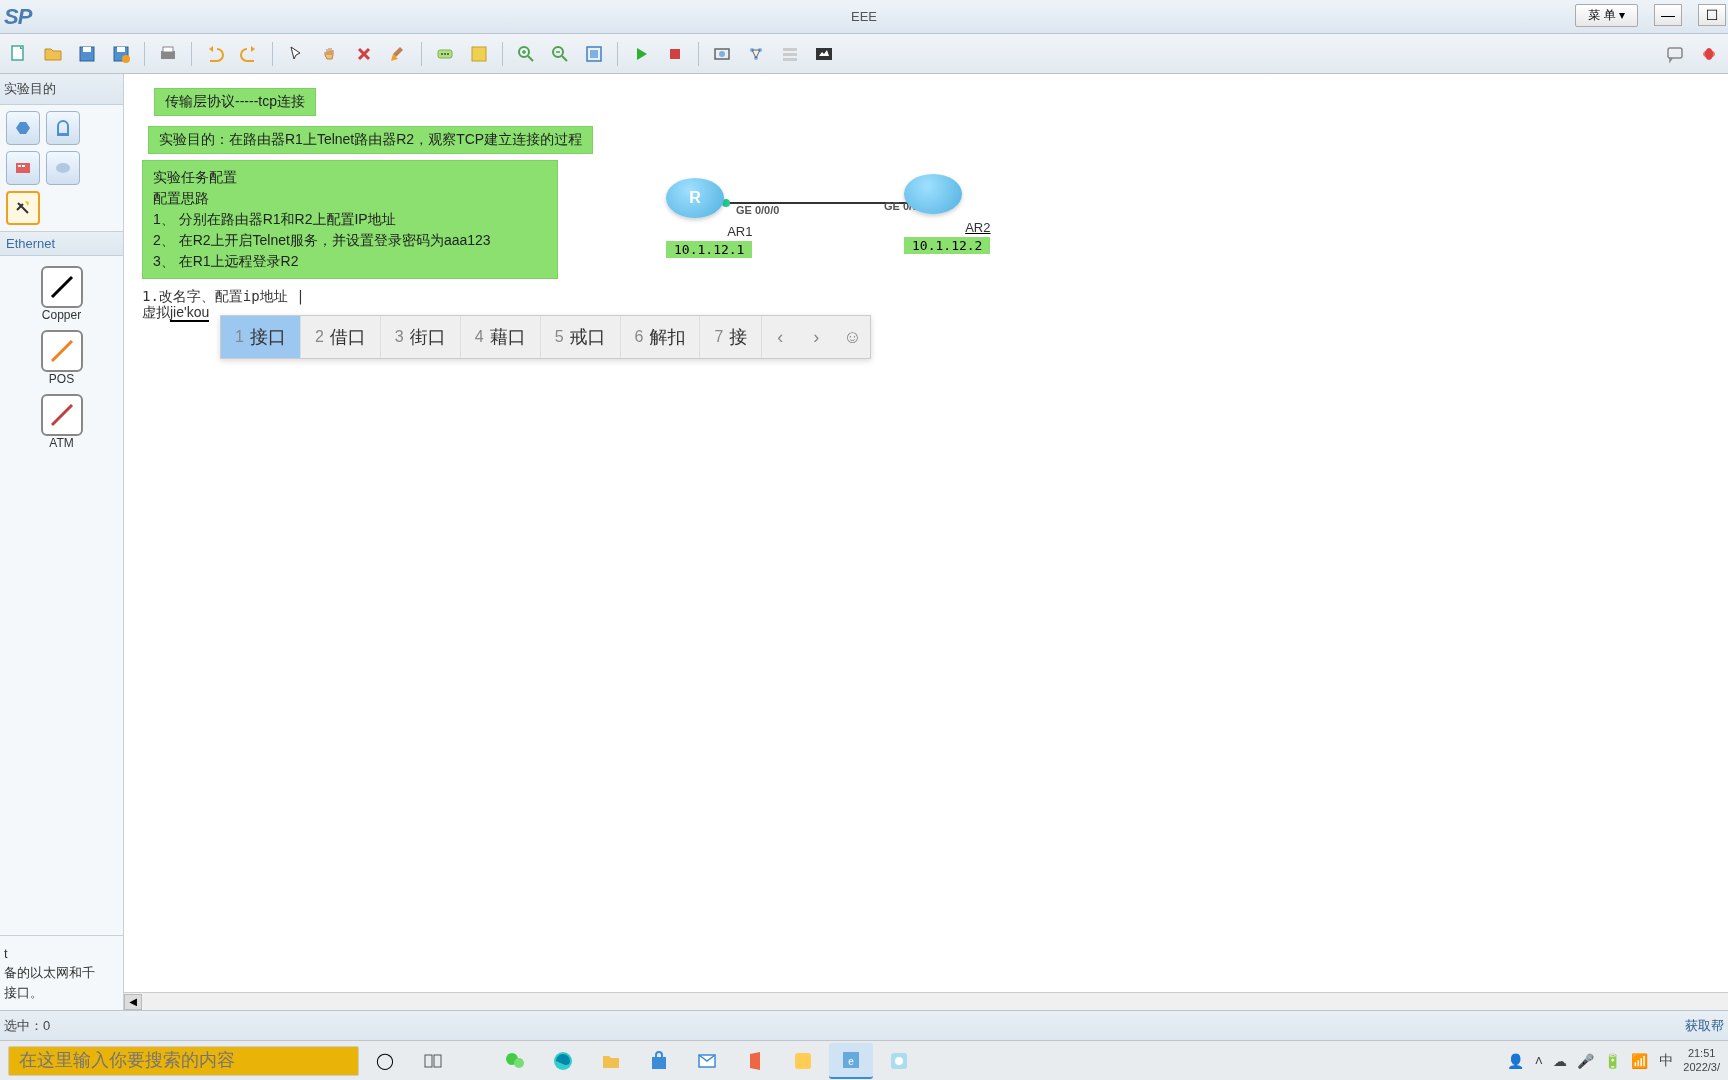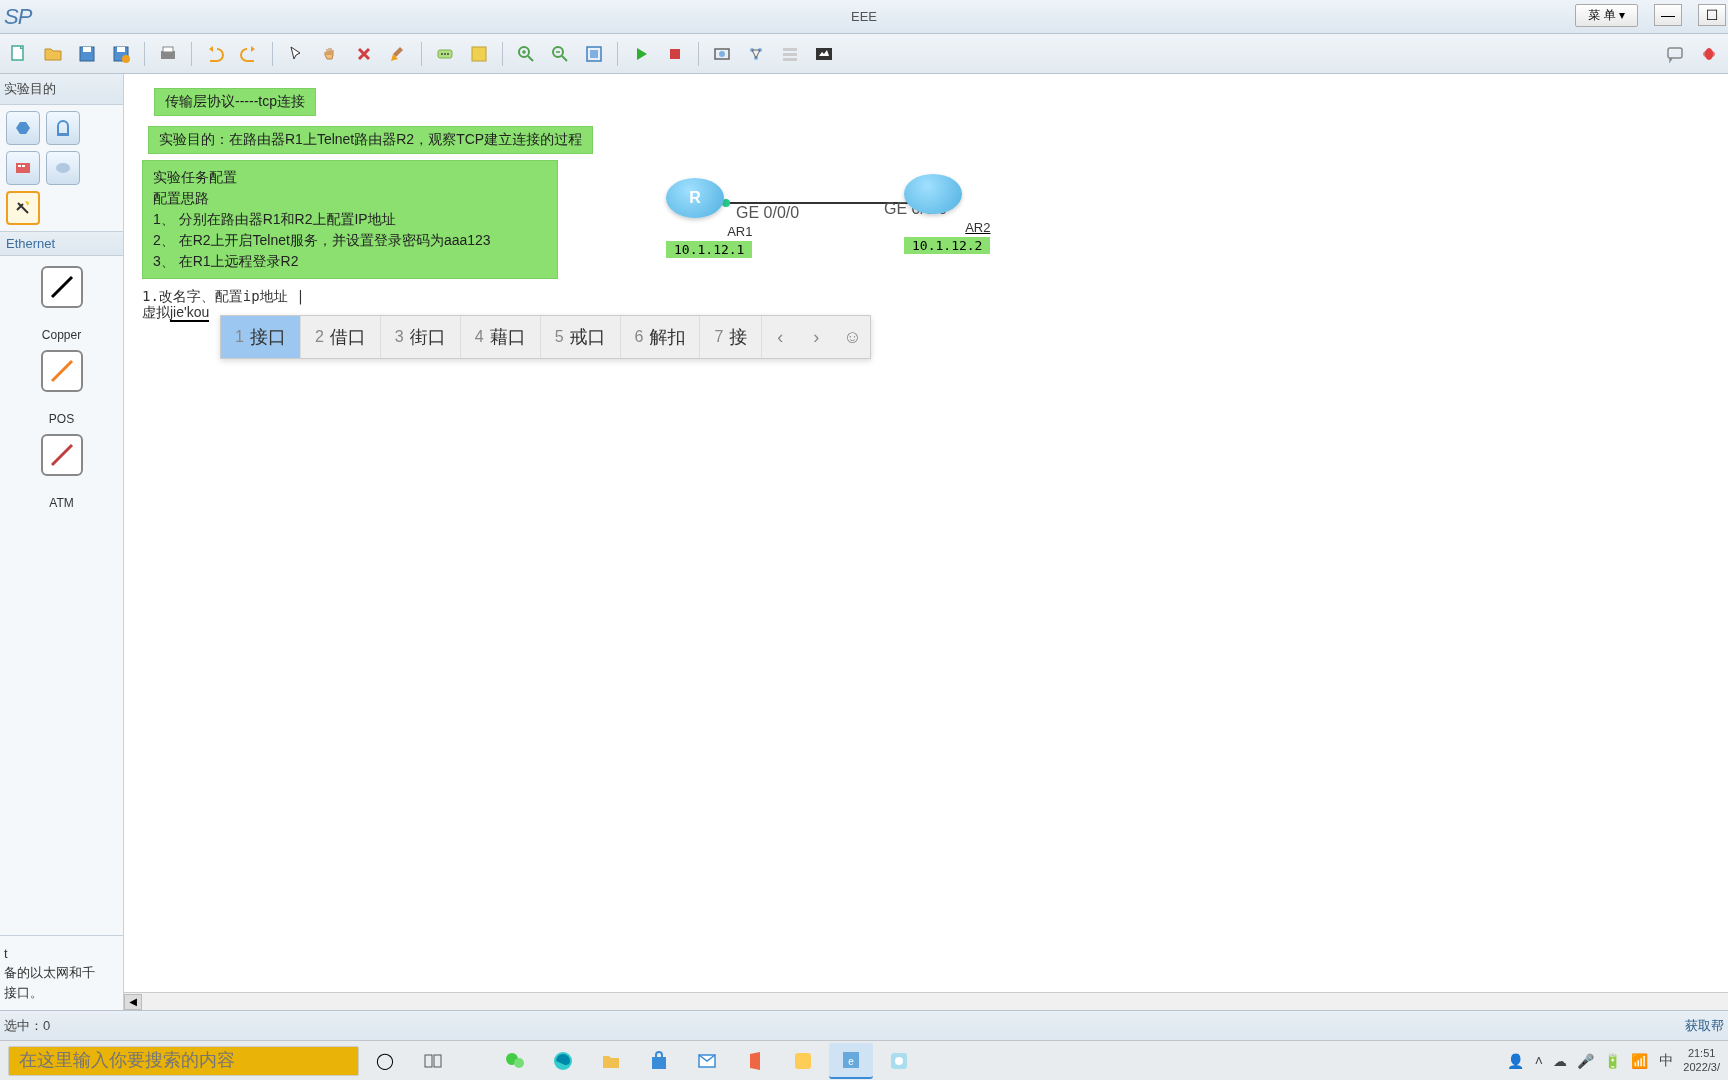--- a/index.html
+++ b/index.html
@@ -1,20 +1,20 @@
 <!DOCTYPE html>
 <html><head>
 <meta charset="utf-8">
 <style>
 * { margin:0; padding:0; box-sizing:border-box; font-family:"Microsoft YaHei",Arial,sans-serif; }
 body { width:1728px; height:1080px; overflow:hidden; background:#fff; position:relative; }
 
 
 .titlebar { height:34px; background:linear-gradient(#eef3f8,#dde7f0); border-bottom:1px solid #b8c5d0; display:flex; align-items:center; position:relative; }
-.logo { font-size:22px; font-weight:normal; font-style:italic; color:#4a7cb0; padding-left:4px; letter-spacing:-1px; }
+.logo { font-size:22px; font-weight:bold; font-style:italic; color:#4a7cb0; padding-left:4px; letter-spacing:-1px; }
 .title-center { position:absolute; left:50%; transform:translateX(-50%); font-size:13px; color:#555; }
 .title-right { position:absolute; right:2px; top:4px; display:flex; gap:16px; }
 .menu-btn { background:linear-gradient(#fff,#e8e8e8); border:1px solid #aaa; padding:2px 12px; font-size:12px; border-radius:2px; }
 .win-btn { width:28px; height:22px; background:linear-gradient(#fff,#e8e8e8); border:1px solid #aaa; display:flex; align-items:center; justify-content:center; font-size:14px; }
 
 
 .toolbar { height:40px; background:linear-gradient(#f0f4f8,#e2eaf0); border-bottom:1px solid #b8c5d0; display:flex; align-items:center; padding:0 6px; gap:8px; }
 .tool { width:26px; height:26px; display:flex; align-items:center; justify-content:center; border-radius:3px; cursor:pointer; }
 .tool-sep { width:1px; height:24px; background:#b8c5d0; margin:0 2px; }
 .tool svg { width:20px; height:20px; }
@@ -22,38 +22,38 @@
 
 
 .main { display:flex; height:calc(100% - 34px - 40px - 30px - 40px); }
 .sidebar { width:124px; background:#f5f8fa; border-right:1px solid #c5d0da; display:flex; flex-direction:column; }
 .side-header { padding:6px 4px; font-size:13px; color:#444; border-bottom:1px solid #c5d0da; background:linear-gradient(#e8eff5,#dde7ef); }
 .side-icons { display:flex; flex-wrap:wrap; gap:6px; padding:6px; }
 .side-dev { width:34px; height:34px; border:1px solid #a0b5c8; border-radius:4px; background:linear-gradient(#f0f8ff,#d0e0f0); display:flex; align-items:center; justify-content:center; cursor:pointer; }
 .side-dev.sel { border:2px solid #f0a020; background:#fff8e0; }
 .side-cat { padding:4px 6px; font-size:13px; color:#3a6ea0; border-top:1px solid #c5d0da; border-bottom:1px solid #c5d0da; background:linear-gradient(#e8eff5,#dde7ef); }
 .conn-list { display:flex; flex-direction:column; align-items:center; gap:8px; padding:10px; }
-.conn-item { display:flex; flex-direction:column; align-items:center; gap:20px; }
+.conn-item { display:flex; flex-direction:column; align-items:center; gap:0; }
 .conn-icon { width:42px; height:42px; border:2px solid #888; border-radius:6px; background:#fff; display:flex; align-items:center; justify-content:center; }
 .conn-label { font-size:12px; color:#333; }
 .side-desc { border-top:1px solid #c5d0da; padding:8px 4px; font-size:13px; color:#333; margin-top:auto; line-height:1.5; }
 
 
 .canvas-wrap { flex:1; display:flex; flex-direction:column; position:relative; }
 .canvas { flex:1; background:#fff; position:relative; overflow:hidden; }
 .note { position:absolute; background:#8be070; padding:4px 10px; font-size:14px; color:#222; border:1px solid #7ad060; }
 .note.big { padding:6px 10px; line-height:1.5; white-space:pre-line; }
 .plain-text { position:absolute; font-size:14px; color:#333; font-family:monospace; white-space:pre; }
 .ime-underline { border-bottom:2px solid #000; }
 .router-icon { width:58px; height:40px; background:radial-gradient(circle at 40% 30%, #a0e0ff, #4fb0e0); border-radius:50%; display:flex; align-items:center; justify-content:center; color:#fff; font-weight:bold; font-size:16px; box-shadow:0 2px 4px rgba(0,0,0,0.2); }
 .router-label { text-align:right; font-size:13px; color:#333; margin-top:6px; }
 .router-ip { background:#8be070; padding:1px 8px; font-size:13px; font-family:monospace; margin-top:2px; display:inline-block; }
 .link-line { position:absolute; height:2px; background:#333; }
 .link-dot { position:absolute; width:8px; height:8px; background:#2c8; border-radius:50%; }
-.link-label { position:absolute; font-size:16px; color:#555; }
+.link-label { position:absolute; font-size:11px; color:#555;font-weight:bold; }
 
 
 .ime { position:absolute; left:218px; top:336px; height:44px; background:#efefef; border:1px solid #ccc; display:flex; align-items:center; box-shadow:0 2px 6px rgba(0,0,0,0.15); }
 .ime-cand { padding:0 14px; height:100%; display:flex; align-items:center; font-size:18px; color:#333; border-right:1px solid #ddd; cursor:pointer; }
 .ime-cand.sel { background:#9cc7f0; }
 .ime-cand .num { color:#888; margin-right:6px; font-size:16px; }
 .ime-nav { width:36px; display:flex; align-items:center; justify-content:center; color:#888; font-size:18px; cursor:pointer; }
 
 
 .hscroll { height:18px; background:#f0f0f0; border-top:1px solid #ccc; display:flex; align-items:center; }

